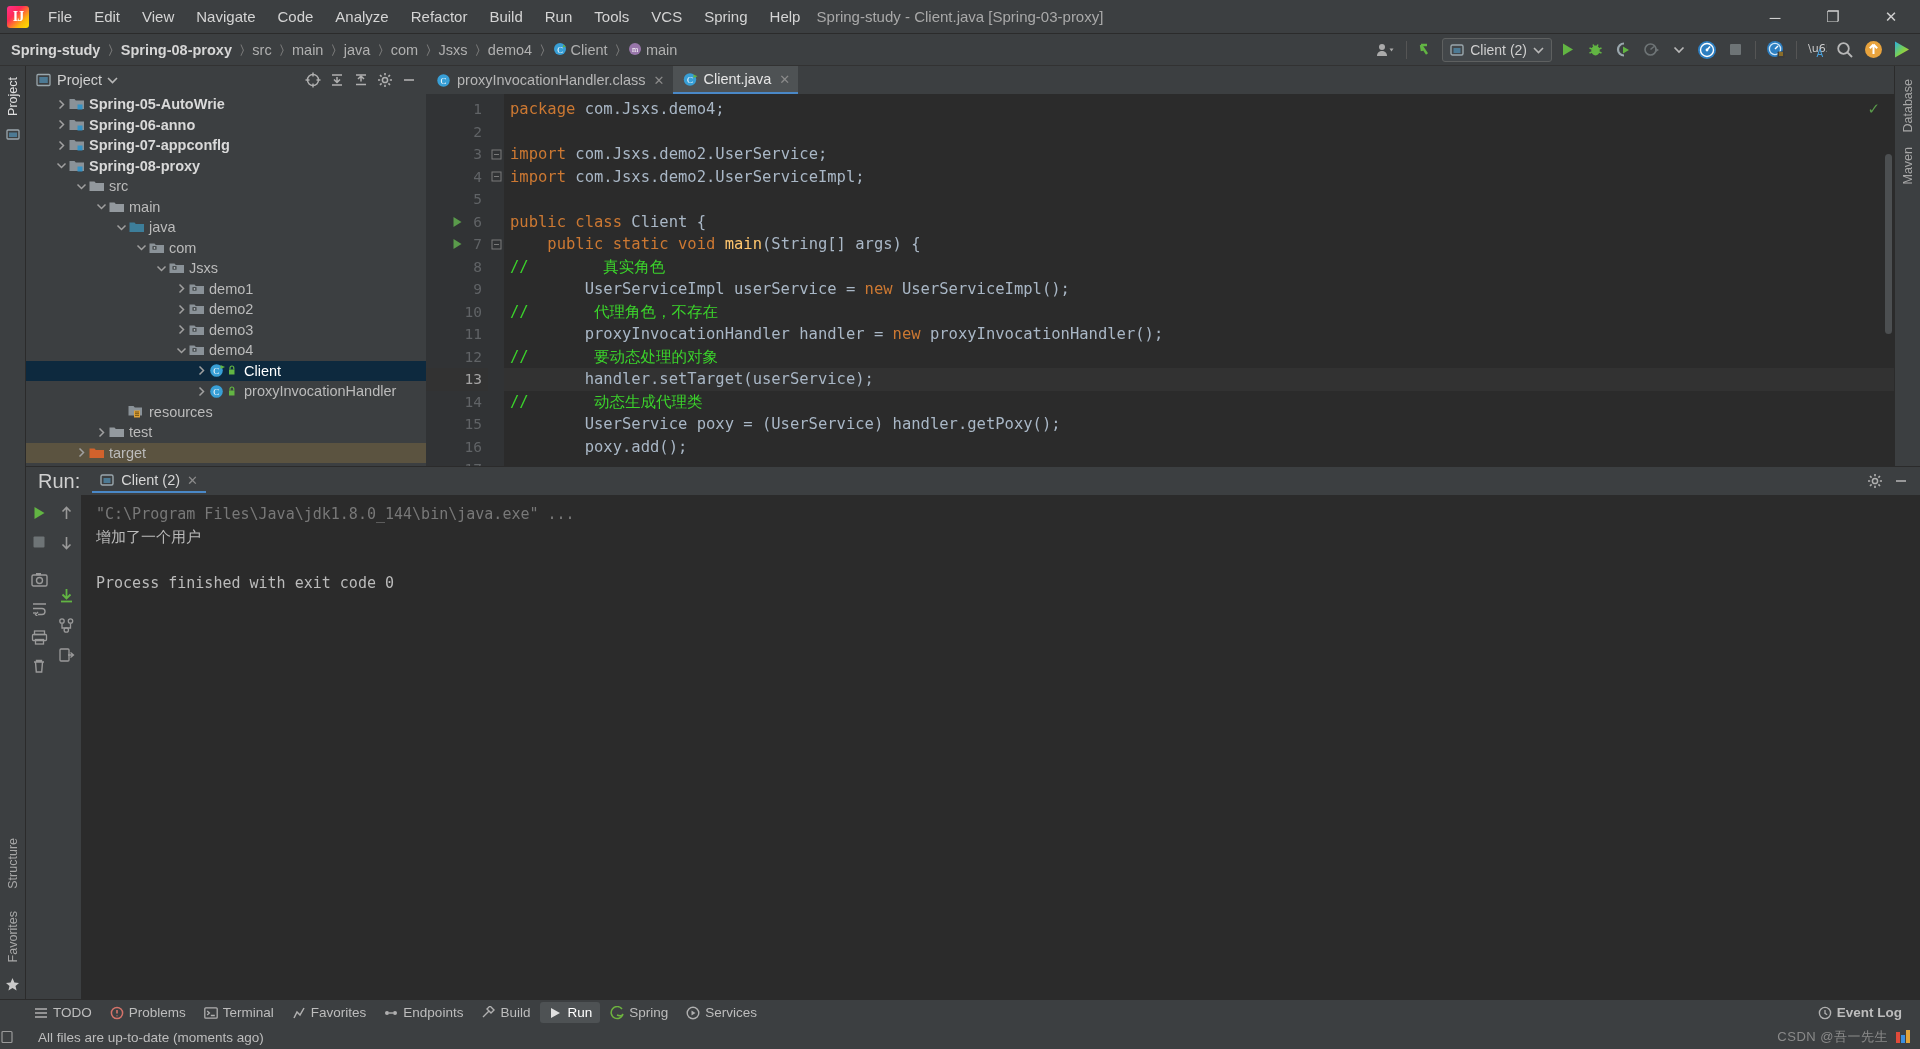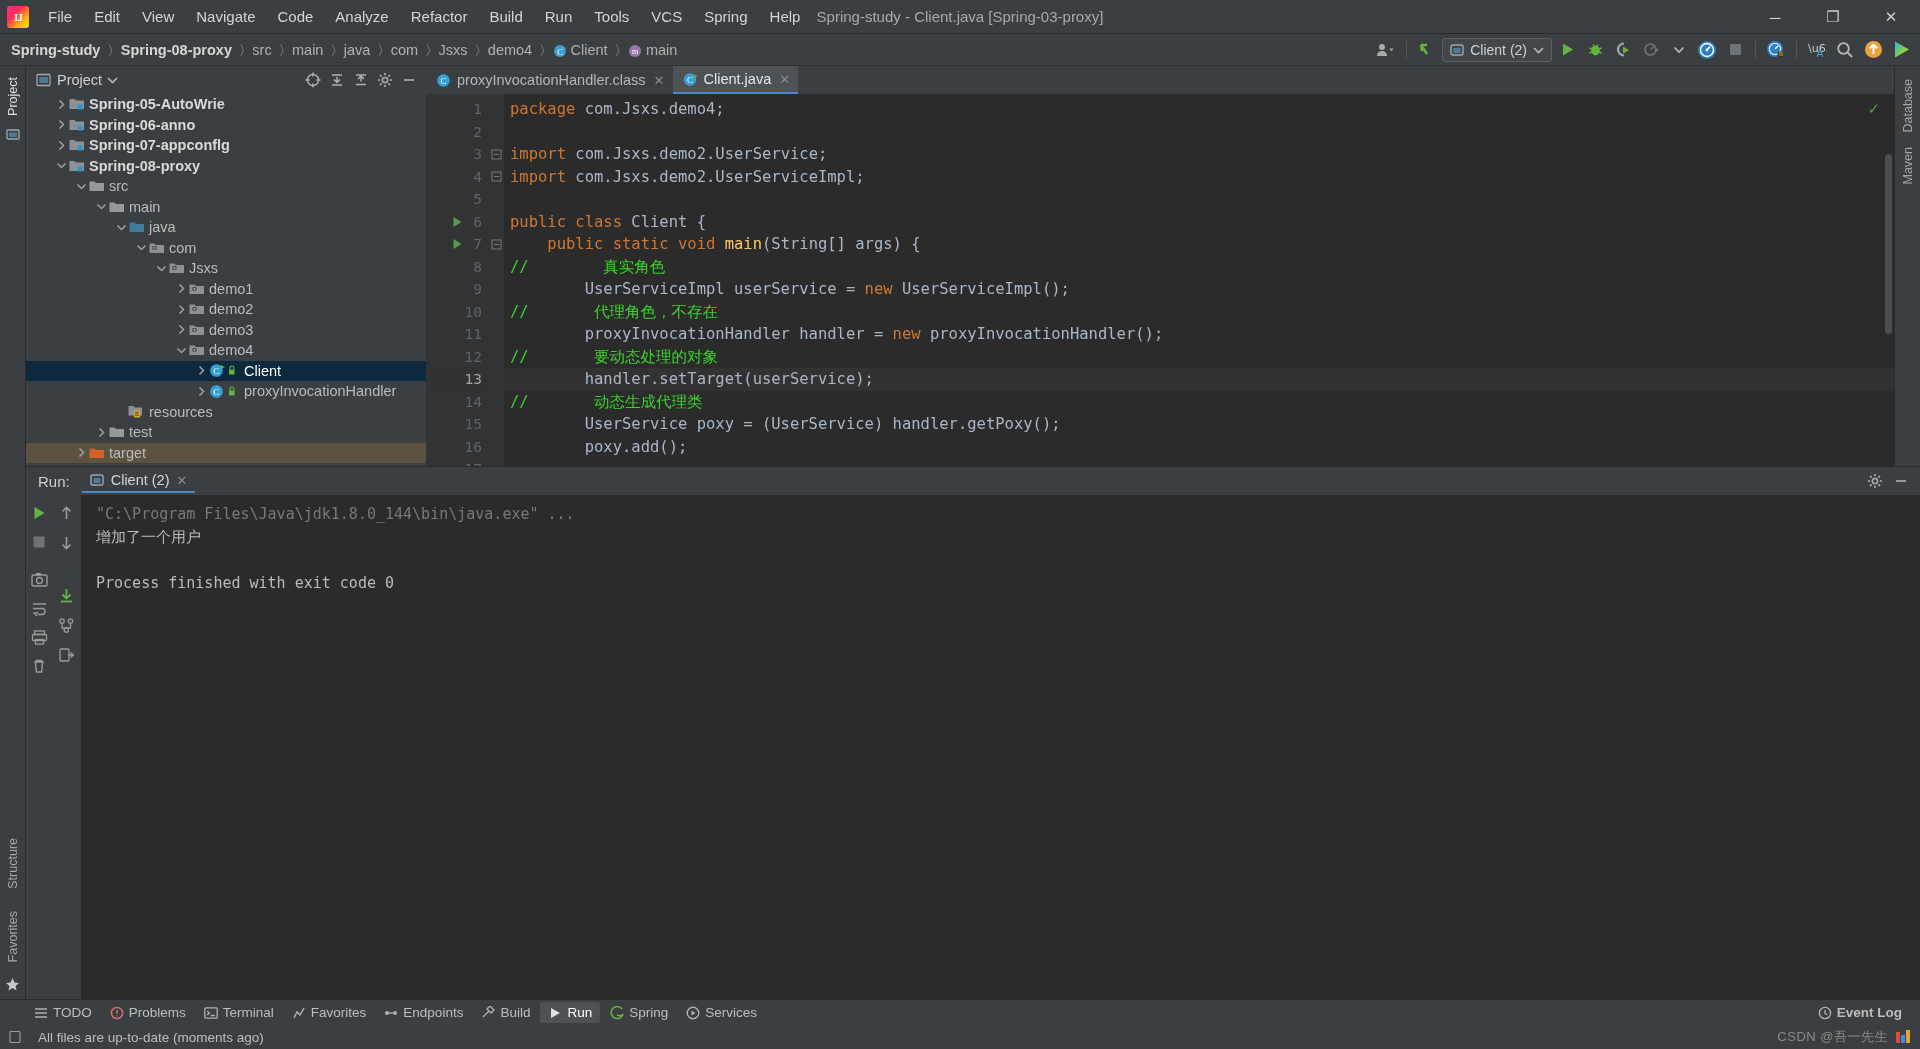--- a/index.html
+++ b/index.html
@@ -15,38 +15,38 @@
   
   .titlebar{
     height:34px; background:#3c3f41; display:flex; align-items:center;
     border-bottom:1px solid #2b2b2b; flex:0 0 34px; position:relative;
   }
   .ij-logo{
     width:22px;height:22px;margin:0 8px 0 7px;border-radius:3px;
     background:linear-gradient(135deg,#ff318c 0%,#fe2857 35%,#fdb60d 72%,#ffe000 100%);
     display:flex;align-items:center;justify-content:center;flex:0 0 22px;
   }
-  .ij-logo span{ font-size:11px;font-weight:bold;color:#fff;font-family:"Liberation Serif",serif;letter-spacing:-1px;}
+  .ij-logo span{ font-size:14px;font-weight:bold;color:#fff;font-family:"Liberation Serif",serif;letter-spacing:-1px;}
   .menubar{ display:flex; align-items:center; height:100%; }
   .menu-item{
     font-size:15px; color:#d4d4d4; padding:4px 11px; cursor:default; line-height:18px;
   }
   .win-title{
     position:absolute; left:0; right:0; text-align:center; font-size:15px;
     color:#a9a9a9; pointer-events:none;
   }
   .win-buttons{ margin-left:auto; display:flex; height:100%; z-index:3; }
   .win-btn{ width:58px;height:34px;display:flex;align-items:center;justify-content:center;color:#cfcfcf;font-size:15px;}
 
   
   .navbar{
     height:32px;background:#3c3f41;display:flex;align-items:center;flex:0 0 32px;
     padding-left:8px; position:relative; border-bottom:1px solid #323232;
   }
-  .crumb{ display:flex; align-items:flex-end; font-size:14.5px; color:#b0b0b0; padding:2px 3px; cursor:default;}
+  .crumb{ display:flex; align-items:flex-start; font-size:14.5px; color:#b0b0b0; padding:2px 3px; cursor:default;}
   .crumb.bold{ font-weight:bold; color:#d6d6d6; }
   .crumb-sep{ color:#7a7a7a; font-size:13px; padding:0 5px; }
   .crumb .ci{ margin-right:4px; display:inline-flex; }
 
   .tb-right{ margin-left:auto; display:flex; align-items:center; padding-right:6px; gap:2px;}
   .tb-btn{ width:26px;height:24px;display:flex;align-items:center;justify-content:center;border-radius:3px;}
   .tb-sep{ width:1px;height:18px;background:#555;margin:0 5px;}
   .runconfig{
     display:flex;align-items:center;gap:6px;height:24px;padding:0 7px;
     border:1px solid #5e6060;border-radius:3px;background:#43474a;font-size:14px;color:#cfcfcf;
@@ -116,21 +116,21 @@
   .fn{ color:#ffc66d; }
   .txt{ color:#a9b7c6; }
   .cmt-green{ color:#3bd32b; }
   .sep{ color:#a9b7c6; }
   .code-scroll{ position:absolute;right:2px;top:60px;width:7px;height:180px;background:#4c4f51;border-radius:4px;}
   .check-ok{ position:absolute;right:14px;top:6px;color:#5a9b4b;font-size:15px;}
 
   
   .runwin{ flex:1 1 auto;display:flex;flex-direction:column;background:#3c3f41;min-height:0;border-top:1px solid #2b2b2b;}
   .runhead{ height:28px;display:flex;align-items:center;padding:0 8px 0 12px;flex:0 0 28px;}
-  .runhead .lbl{ font-size:15px;color:#cfcfcf;margin-right:12px;}
+  .runhead .lbl{ font-size:20px;color:#cfcfcf;margin-right:12px;}
   .runtab{
     display:flex;align-items:center;gap:7px;font-size:14.5px;color:#d6d6d6;
     padding:3px 8px;border-bottom:2px solid #4a88c7;
   }
   .runhead-right{ margin-left:auto;display:flex;gap:4px;align-items:center;}
   .runbody{ flex:1 1 auto;display:flex;min-height:0;}
   .runside{
     width:26px;flex:0 0 26px;display:flex;flex-direction:column;align-items:center;gap:9px;padding-top:8px;
   }
   .runside2{
@@ -148,21 +148,21 @@
   
   .bottombar{
     height:26px;flex:0 0 26px;background:#3c3f41;display:flex;align-items:center;
     padding-left:26px;gap:2px;border-top:1px solid #2b2b2b;
   }
   .bbtn{ display:flex;align-items:center;gap:5px;font-size:13.5px;color:#bdbdbd;padding:3px 8px;border-radius:3px;cursor:default;}
   .bbtn.active{ background:#4e5254;color:#ffffff;}
   .bb-right{ margin-left:auto;display:flex;align-items:center;padding-right:10px;gap:6px;font-weight:bold;}
   .statusbar{
     height:24px;flex:0 0 24px;background:#3c3f41;display:flex;align-items:center;
-    padding-left:8px;font-size:13.5px;color:#bdbdbd;gap:16px;position:relative;
+    font-size:13.5px;color:#bdbdbd;gap:24px;position:relative;
   }
   .sb-right{ margin-left:auto;display:flex;align-items:center;padding-right:6px;gap:8px;}
   .watermark{ color:#8a8a8a;font-size:13px;letter-spacing:0.5px;}
 
   
   .rightstrip{
     width:26px;flex:0 0 26px;background:#3c3f41;border-left:1px solid #2b2b2b;
     display:flex;flex-direction:column;align-items:center;padding-top:6px;
   }
   svg{ display:block; }

